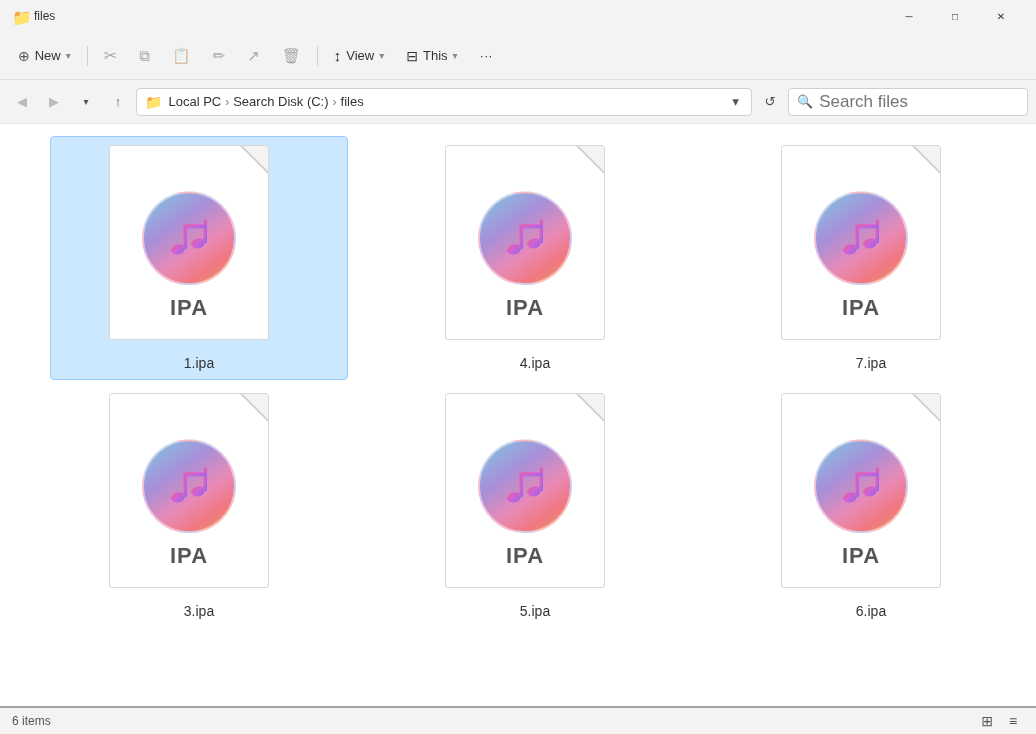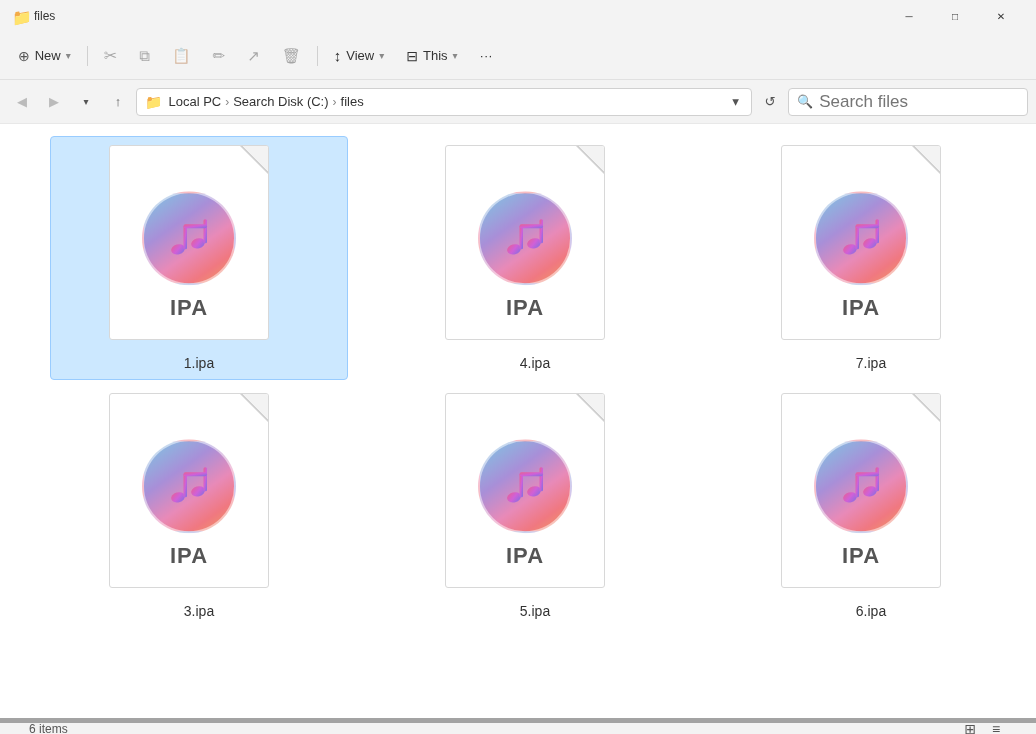--- a/index.html
+++ b/index.html
@@ -261,26 +261,26 @@
     }
     .file-name {
       font-size: 14px;
       color: #333;
       text-align: left;
       margin-top: 4px;
     }
 
     
     .status-bar {
-      height: 16px;
+      height: 28px;
       background: #f3f3f3;
-      border-top: 5px solid #a3a3a3;
-      display: flex;
-      align-items: center;
-      padding: 0 29px;
+      border-top: 2px solid #a3a3a3;
+      display: flex;
+      align-items: center;
+      padding: 0 12px;
       justify-content: space-between;
     }
     .status-text {
       font-size: 12px;
       color: #555;
     }
     .status-icons {
       display: flex;
       gap: 4px;
     }

